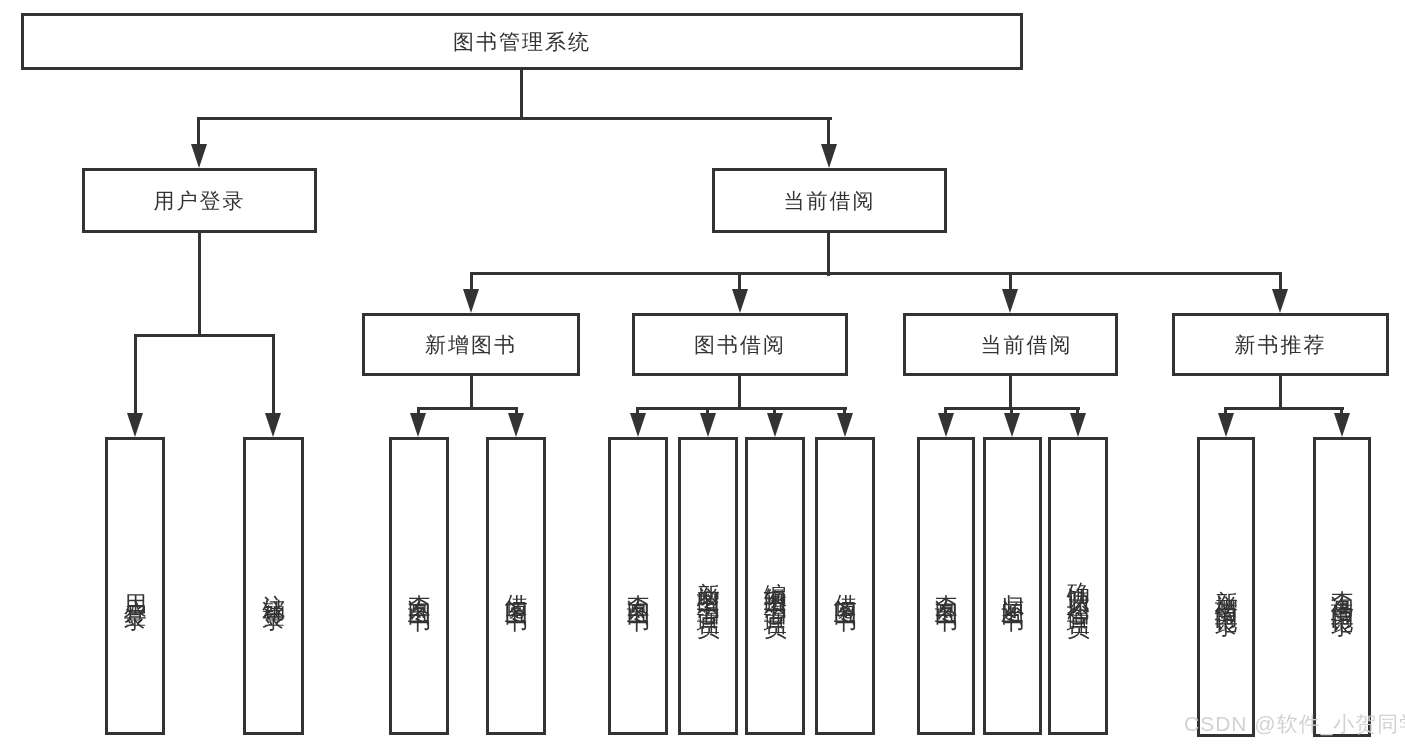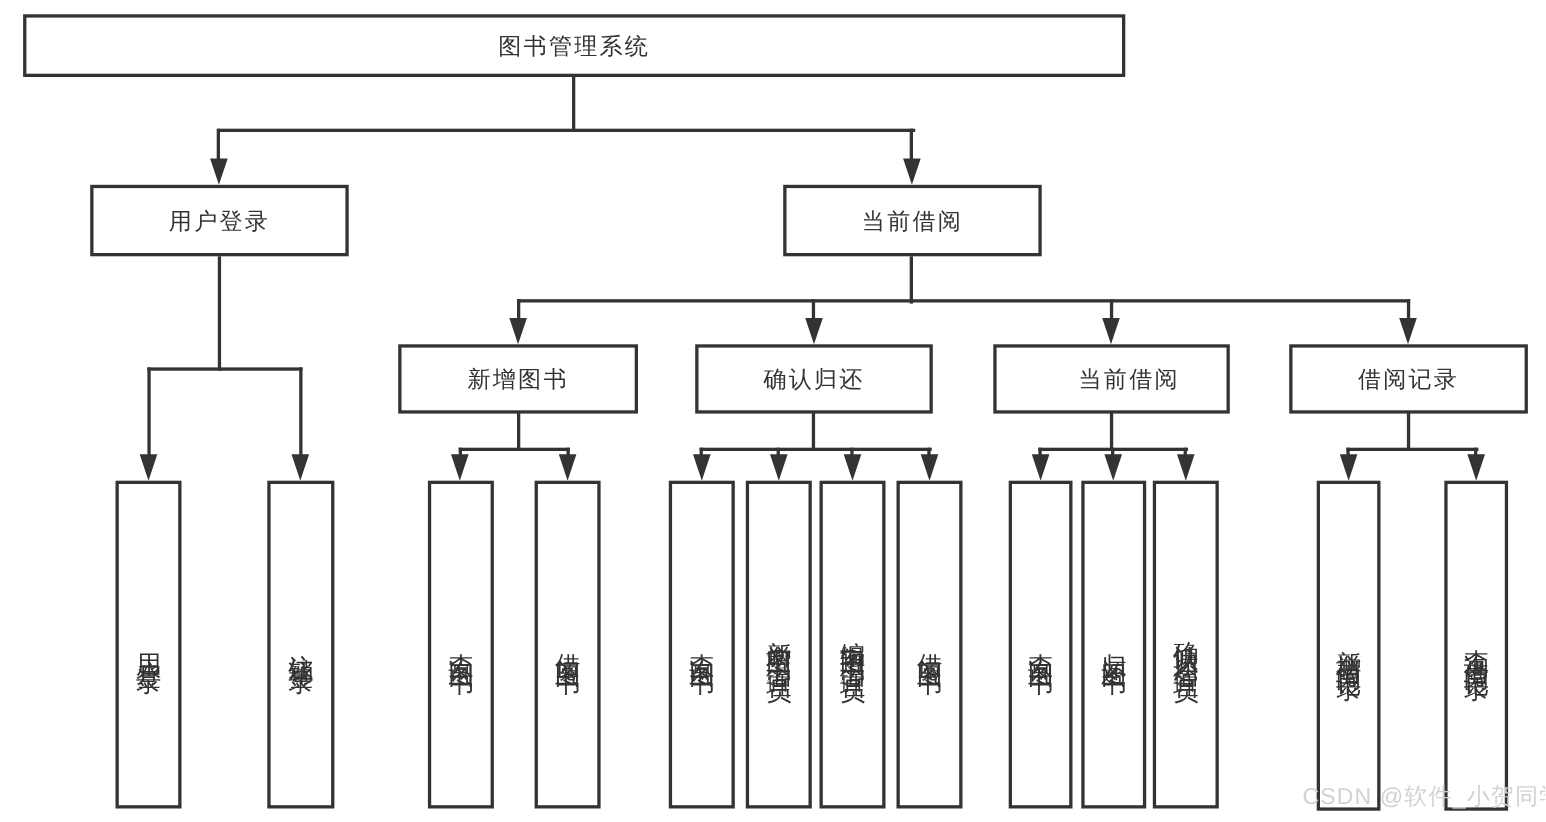--- a/index.html
+++ b/index.html
@@ -60,23 +60,23 @@
   <div class="line" style="left:470px;top:272px;width:3px;height:22px;"></div>
   <div class="arrow" style="left:463px;top:289px;"></div>
   <div class="line" style="left:738px;top:272px;width:3px;height:22px;"></div>
   <div class="arrow" style="left:732px;top:289px;"></div>
   <div class="line" style="left:1009px;top:272px;width:3px;height:22px;"></div>
   <div class="arrow" style="left:1002px;top:289px;"></div>
   <div class="line" style="left:1279px;top:272px;width:3px;height:22px;"></div>
   <div class="arrow" style="left:1272px;top:289px;"></div>
 
   <div class="node" style="left:362px;top:313px;width:218px;height:63px;">新增图书</div>
-  <div class="node" style="left:632px;top:313px;width:216px;height:63px;">确认归还</div>
+  <div class="node" style="left:632px;top:313px;width:216px;height:63px;">图书借阅</div>
   <div class="node" style="left:903px;top:313px;width:215px;height:63px;padding-left:32px;">当前借阅</div>
-  <div class="node" style="left:1172px;top:313px;width:217px;height:63px;">借阅记录</div>
+  <div class="node" style="left:1172px;top:313px;width:217px;height:63px;">新书推荐</div>
 
   <div class="line" style="left:470px;top:374px;width:3px;height:36px;"></div>
   <div class="line" style="left:417px;top:407px;width:101px;height:3px;"></div>
   <div class="line" style="left:417px;top:407px;width:3px;height:12px;"></div>
   <div class="arrow" style="left:410px;top:413px;"></div>
   <div class="line" style="left:515px;top:407px;width:3px;height:12px;"></div>
   <div class="arrow" style="left:508px;top:413px;"></div>
 
   <div class="line" style="left:738px;top:374px;width:3px;height:36px;"></div>
   <div class="line" style="left:636px;top:407px;width:211px;height:3px;"></div>

